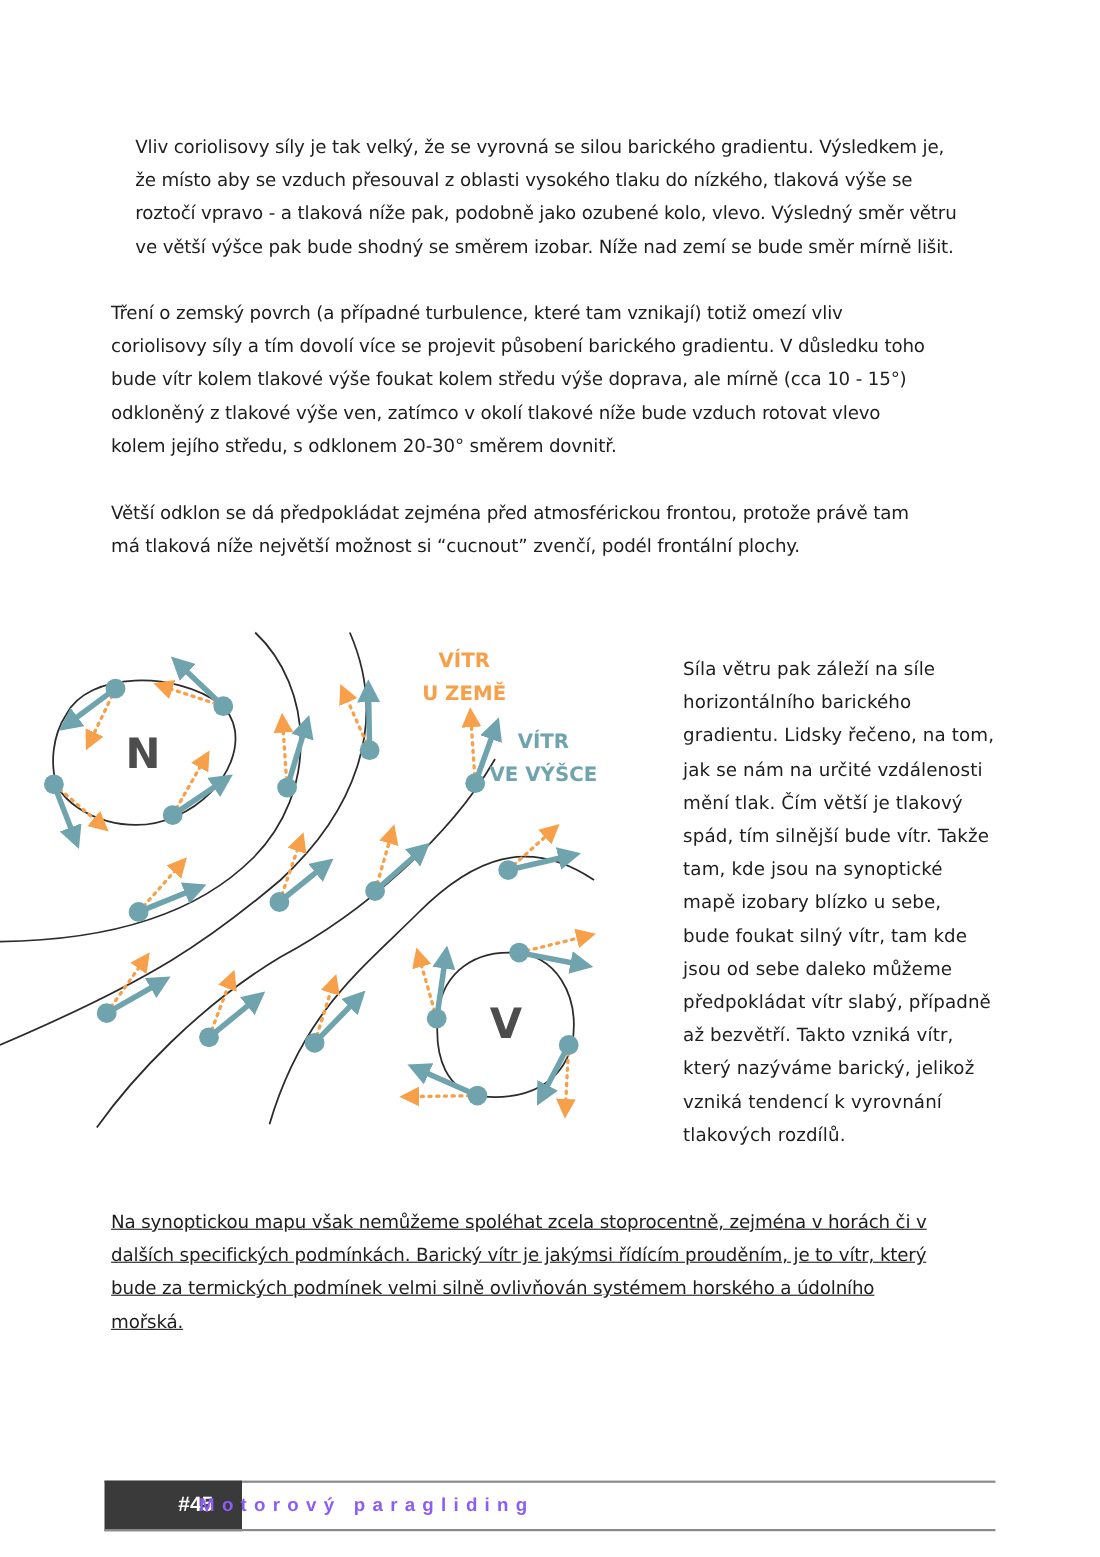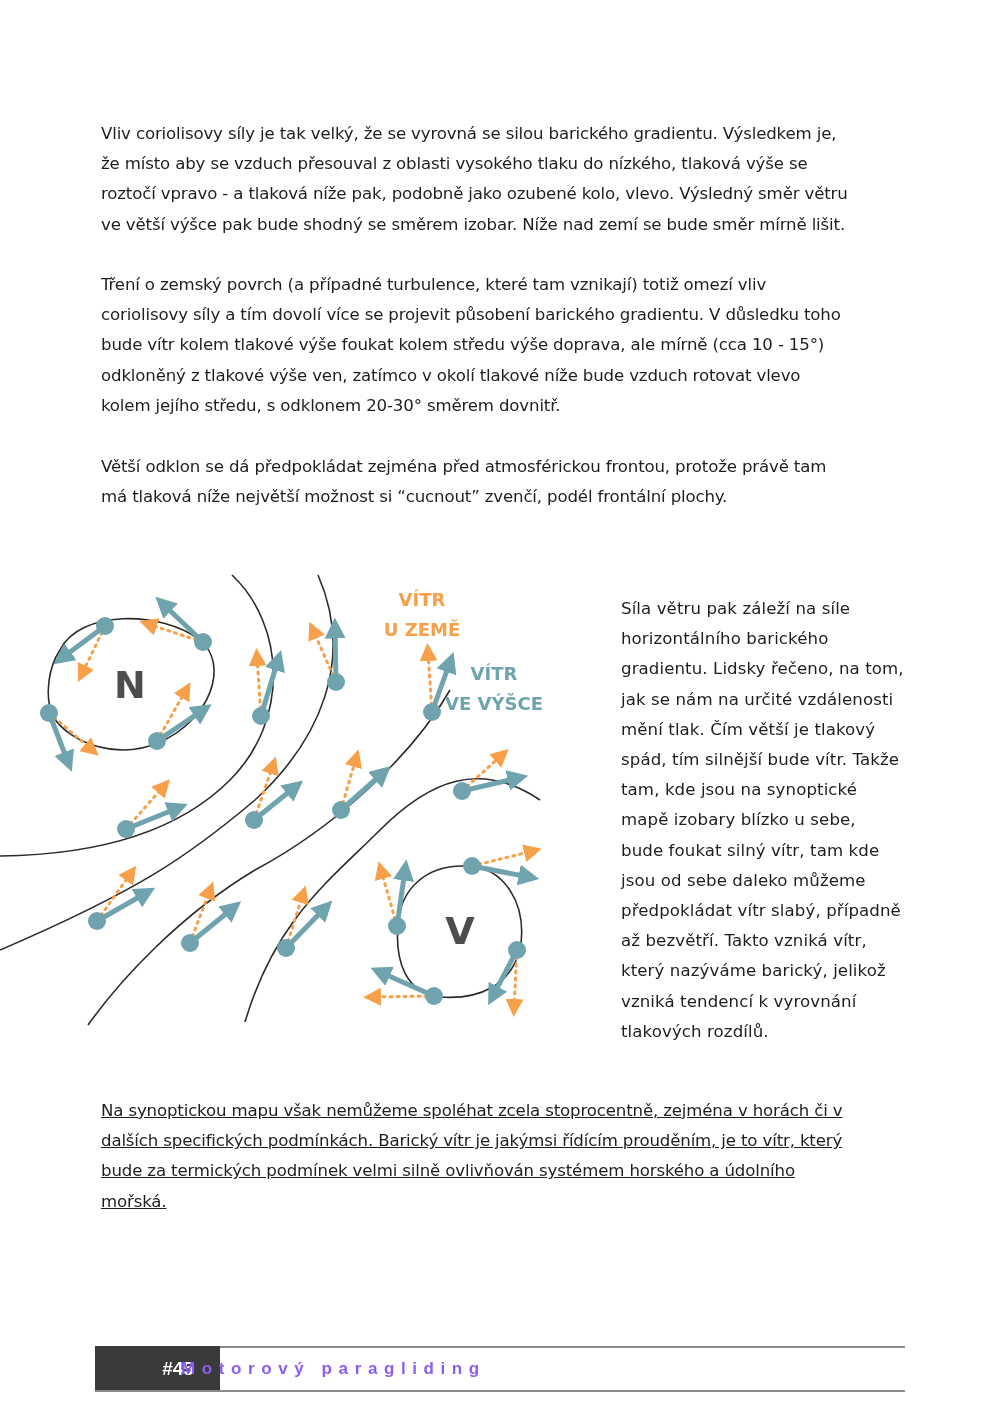--- a/index.html
+++ b/index.html
@@ -1,21 +1,21 @@
 <!DOCTYPE html>
 <html><head>
 <meta charset="utf-8">
 <style>
   html, body { margin: 0; padding: 0; background: #ffffff; }
   body { width: 1000px; height: 1415px; position: relative; overflow: hidden;
          font-family: "DejaVu Sans", sans-serif; color: #1e1e1e; }
   .para { position: absolute; left: 101px; width: 800px; font-size: 16.6px;
           line-height: 30.2px; letter-spacing: -0.15px; margin: 0; }
   .para span.line { display: block; white-space: nowrap; }
-  #p1 { top: 119px; }
+  #p1 { top: 119px; margin-left: 22px; }
   #p2 { top: 270px; }
   #p3 { top: 452px; }
   #p5 { top: 1096px; text-decoration: underline; }
   #side { position: absolute; left: 605px; top: 578px; width: 300px;
           font-size: 16.6px; line-height: 30.2px; letter-spacing: 0.1px; margin: 16px; }
   #side span.line { display: block; white-space: nowrap; }
   #diagram { position: absolute; left: 0; top: 560px; width: 580px; height: 480px; }
   .lbl { font-family: "DejaVu Sans", sans-serif; font-weight: bold; font-size: 18px; }
   .center { font-family: "DejaVu Sans", sans-serif; font-weight: bold; font-size: 38px; fill: #4d4d4d; }
   #footer { position: absolute; left: 95px; top: 1346px; width: 810px; height: 46px; }

